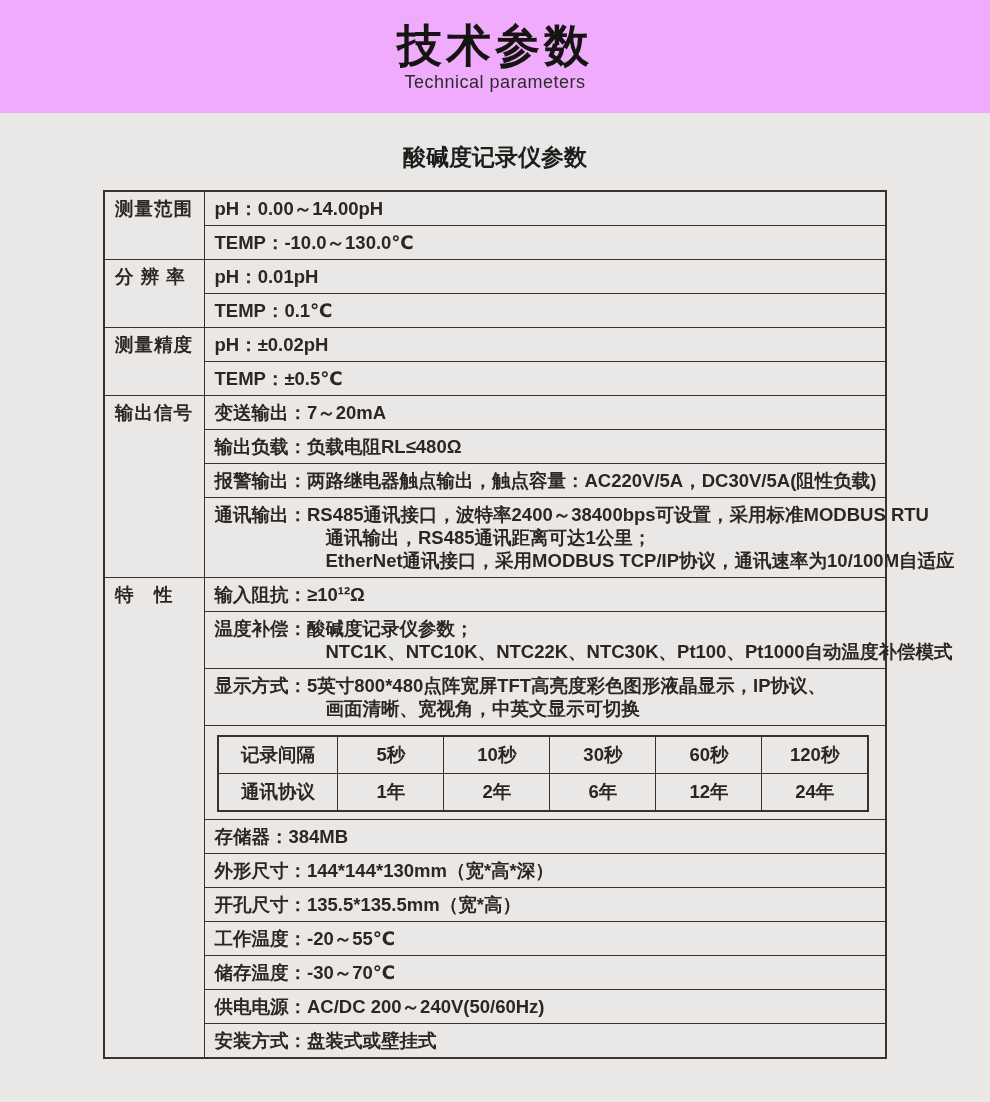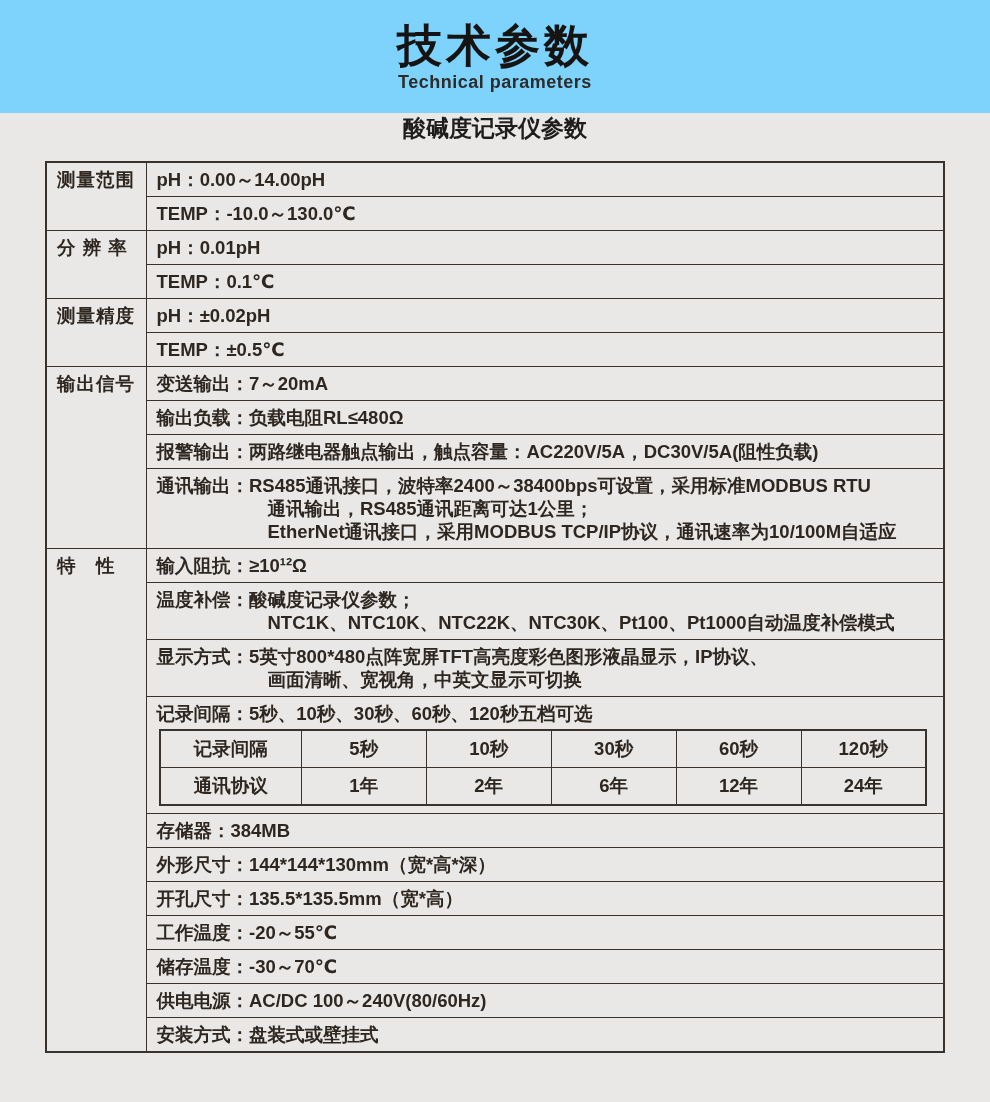--- a/index.html
+++ b/index.html
@@ -6,43 +6,44 @@
   html, body {
     margin: 0; padding: 0;
     width: 990px; height: 1102px;
     background: #e9e8e6;
     font-family: "Liberation Sans", "DejaVu Sans", sans-serif;
     color: #2e2721;
     overflow: hidden;
   }
   .banner {
     width: 990px; height: 113px;
-    background: #7dd3fc;
+    background: #f0abfc;
     display: flex; flex-direction: column;
     align-items: center; justify-content: center;
   }
   .banner .title-zh {
     margin: 0;
     font-size: 45px; font-weight: 700;
     color: #151413; letter-spacing: 4px;
     line-height: 1.15;
   }
   .banner .title-en {
-    font-size: 18px; font-weight: 700;
+    font-size: 18px; font-weight: 400;
     color: #2d2c2b; margin-top: 1px;
     letter-spacing: 0.5px;
   }
   .subtitle {
     text-align: center;
     font-size: 23px; font-weight: 700;
     color: #1f1d1b;
+    padding-top: 29px;
   }
   table.spec {
     border-collapse: collapse;
-    width: 900px;
+    width: 784px;
     margin: 17px auto 4px auto;
     border: 2.5px solid #3a322c;
     table-layout: fixed;
   }
   table.spec td {
     border: 1.5px solid #3a322c;
     font-size: 18.5px;
     font-weight: 600;
     line-height: 23px;
     padding: 5px 10px;
@@ -162,21 +163,20 @@
       </td>
     </tr>
     <tr>
       <td>
         <div class="ln">显示方式：5英寸800*480点阵宽屏TFT高亮度彩色图形液晶显示，IP协议、</div>
         <div class="ln indent">画面清晰、宽视角，中英文显示可切换</div>
       </td>
     </tr>
     <tr>
       <td class="record-cell">
-        <div class="ln">记录间隔：5秒、10秒、30秒、60秒、120秒五档可选</div>
         <table class="record">
           <colgroup>
             <col class="rc-first">
               <col>
               <col>
               <col>
               <col>
               <col>
           </colgroup>
           <tbody>
@@ -220,21 +220,21 @@
           <div class="ln">工作温度：-20～55℃</div>
         </td>
     </tr>
     <tr>
       <td>
           <div class="ln">储存温度：-30～70℃</div>
         </td>
     </tr>
     <tr>
       <td>
-          <div class="ln">供电电源：AC/DC 100～240V(80/60Hz)</div>
+          <div class="ln">供电电源：AC/DC 200～240V(50/60Hz)</div>
         </td>
     </tr>
     <tr>
       <td>
           <div class="ln">安装方式：盘装式或壁挂式</div>
         </td>
     </tr>
   </tbody>
 </table>
 

